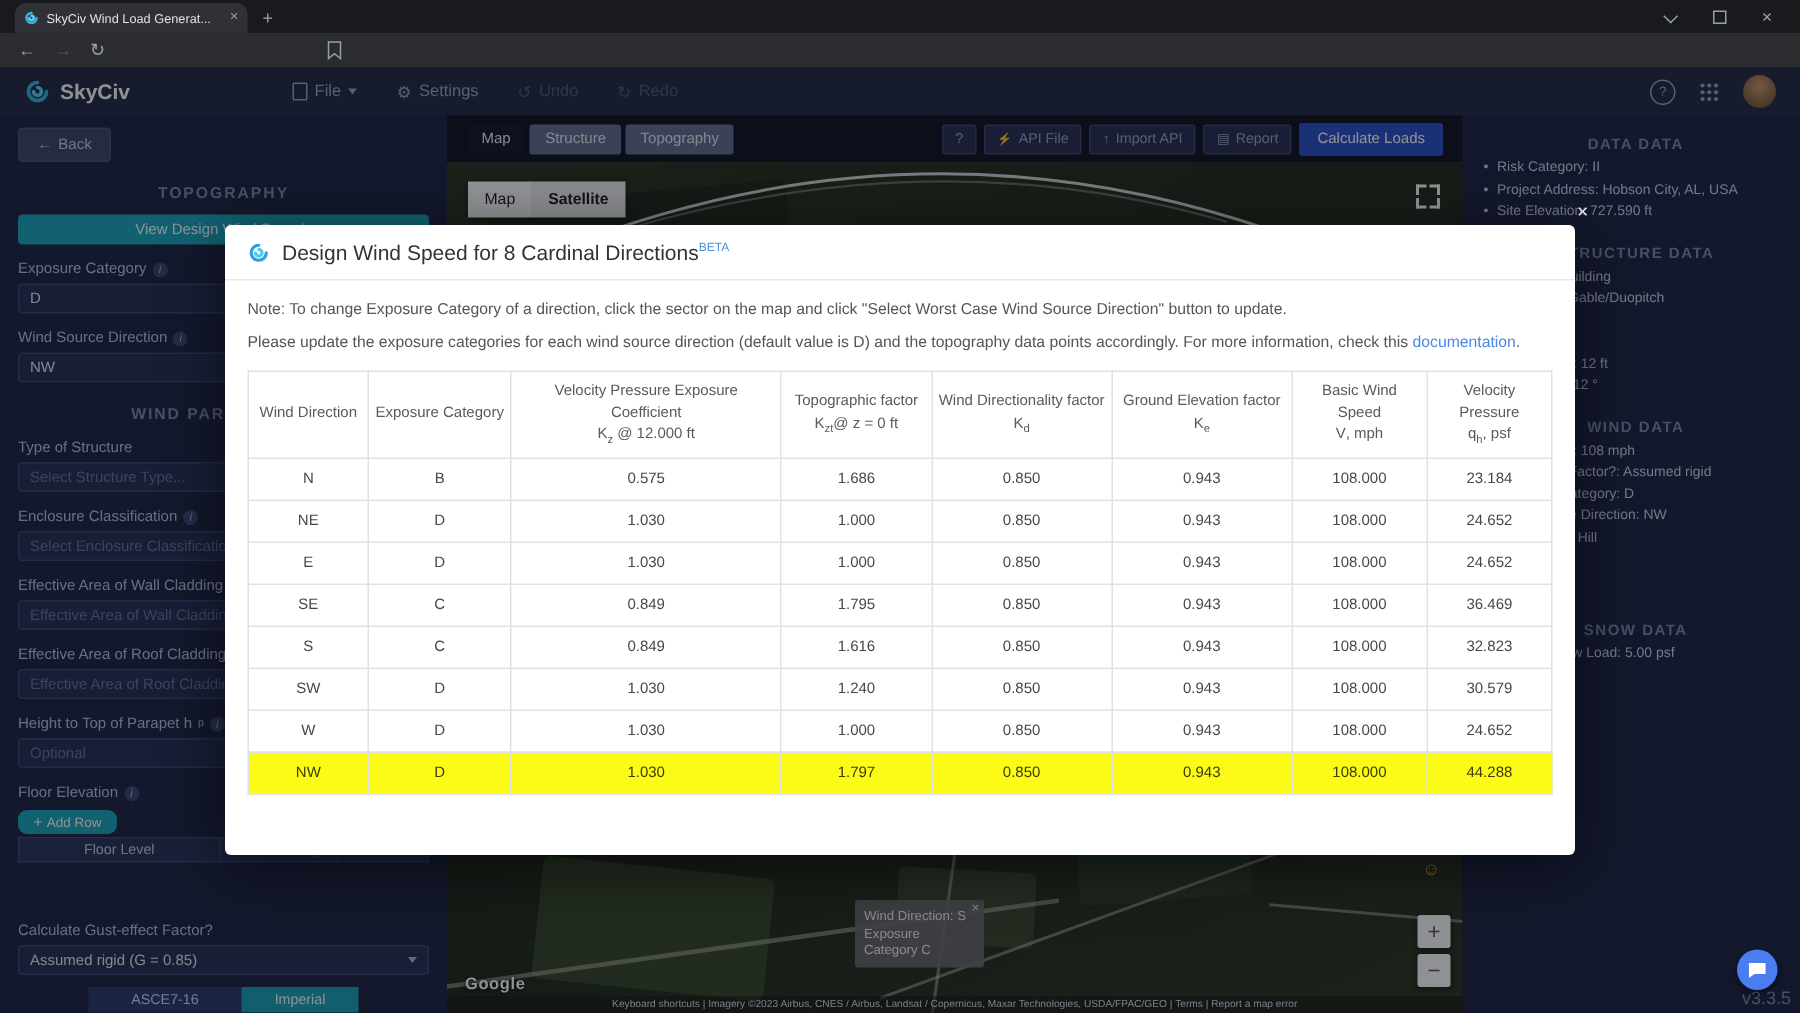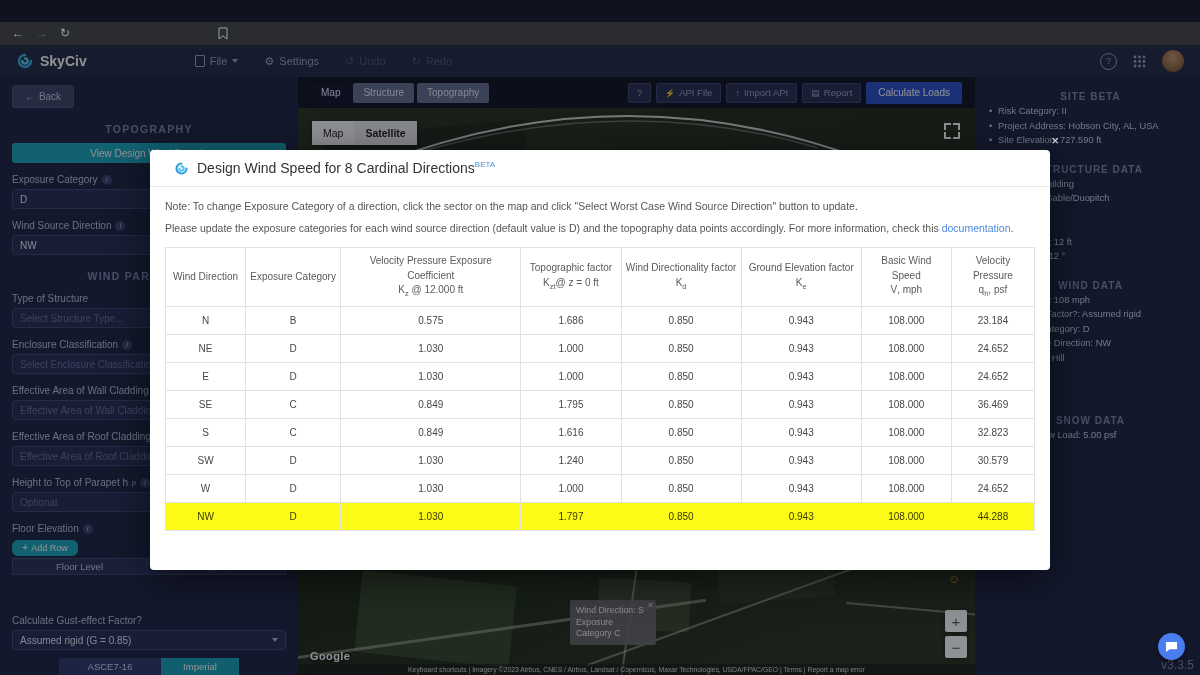--- a/index.html
+++ b/index.html
@@ -107,21 +107,21 @@
   .rp-list{margin:2px 0 0;padding:0;list-style:none;}
   .rp-list li{position:relative;padding-left:9px;color:#ccd3ea;font-size:9.3px;line-height:14.5px;white-space:nowrap;}
   .rp-list li::before{content:"\2022";position:absolute;left:0;}
   .rp-gap{height:40px;}
   #version{position:absolute;right:6px;bottom:3px;color:#8089a9;font-size:12px;}
   
   #backdrop{position:absolute;left:0;top:45px;width:1200px;height:630px;background:rgba(8,10,20,.45);z-index:40;}
   #modal{position:absolute;left:150px;top:150px;width:900px;height:420px;background:#fff;border-radius:4px;z-index:50;box-shadow:0 8px 40px rgba(0,0,0,.55);}
   .modal-x{position:absolute;top:-17px;right:-9px;color:#e8e8e8;font-size:13px;}
   .modal-x::before{content:"\00d7";}
-  .m-header{height:37px;border-bottom:1px solid #e8e8e8;display:flex;align-items:center;padding:0 24px;gap:8px;box-sizing:border-box;}
+  .m-header{height:37px;border-bottom:1px solid #e8e8e8;display:flex;align-items:center;padding:0 15px;gap:8px;box-sizing:border-box;}
   .m-title{font-size:14px;color:#333;}
   .m-title sup{color:#4a90d9;font-size:8px;}
   .m-body{padding:4px 15px 0;}
   .m-note{font-size:10.5px;color:#555;margin-top:9px;line-height:13px;}
   .m-note a{color:#4a89dc;text-decoration:none;}
   #wtable{margin-top:12px;width:100%;border-collapse:collapse;table-layout:fixed;}
   #wtable th{border:1px solid #dee2e6;color:#5a5a5a;font-size:10px;font-weight:normal;padding:6px 4px;text-align:center;line-height:1.45;vertical-align:middle;}
   #wtable td{border:1px solid #dee2e6;color:#474747;font-size:10px;padding:8px 4px;text-align:center;}
   #wtable sub{font-size:7.5px;}
   #wtable tr.hl td{background:#fbfb17;color:#3c3c00;}
@@ -129,20 +129,40 @@
   .btn-close{background:#7f8890;color:#fff;font-size:11px;padding:6px 16px;border-radius:3px;border:none;font-family:"Liberation Sans",sans-serif;}
   
   #chat{position:absolute;left:1158px;top:633px;width:27px;height:27px;border-radius:50%;background:#4a7df0;z-index:60;display:flex;align-items:center;justify-content:center;box-shadow:0 2px 6px rgba(0,0,0,.45);}
   .pegman{position:absolute;left:650px;top:464px;color:#f0a33c;font-size:12px;font-weight:bold;}
 </style>
 </head>
 <body>
 
 <div id="stage">
 
+  <div id="tabstrip">
+    <div class="tab">
+      <svg width="10" height="10" viewBox="0 0 24 24">
+          <path d="M20 12a8 8 0 1 1-8-8" fill="none" stroke="#35b5e5" stroke-width="4" stroke-linecap="round"></path>
+          <path d="M8.5 12a3.5 3.5 0 1 0 3.5-3.5" fill="none" stroke="#59d3f0" stroke-width="4" stroke-linecap="round"></path>
+        </svg>
+      <span class="tab-title">SkyCiv Wind Load Generat...</span>
+      <span class="tab-close"></span>
+    </div>
+    <span class="newtab"></span>
+    <div class="wincontrols">
+      <span class="winbtn">
+          <span class="chev"></span>
+        </span>
+      <span class="winbtn">
+          <span class="winbox"></span>
+        </span>
+      <span class="winbtn winx"></span>
+    </div>
+  </div>
 
   <div id="btoolbar">
     <span class="bico" style="left:12px">←</span>
     <span class="bico dim" style="left:36px">→</span>
     <span class="bico" style="left:60px">↻</span>
     <svg style="position:absolute;left:218px;top:5px" width="10" height="13">
         <path d="M1 1h8v11l-4-3.2L1 12z" fill="none" stroke="#9aa0a6"></path>
       </svg>
     <div id="urlpill">
       <svg width="10" height="10" viewBox="0 0 10 10">
@@ -370,21 +390,21 @@
 
     <span class="pegman">☺</span>
     <div class="zoom" style="top:502px">+</div>
     <div class="zoom" style="top:528px">−</div>
 
     <span id="glogo">Google</span>
     <div id="map-attr">Keyboard shortcuts | Imagery ©2023 Airbus, CNES / Airbus, Landsat / Copernicus, Maxar Technologies, USDA/FPAC/GEO | Terms | Report a map error</div>
   </div>
 
   <div id="rpanel">
-    <div class="rp-heading">SITE BETA</div>
+    <div class="rp-heading">DATA DATA</div>
     <ul class="rp-list">
       <li>Risk Category: II</li>
       <li>Project Address: Hobson City, AL, USA</li>
       <li>Site Elevation: 727.590 ft</li>
     </ul>
     <div class="rp-heading" style="margin-top:16px">STRUCTURE DATA</div>
     <ul class="rp-list">
       <li>Structure: Building</li>
       <li>Roof Type: Gable/Duopitch</li>
       <li>Length: 12 ft</li>

